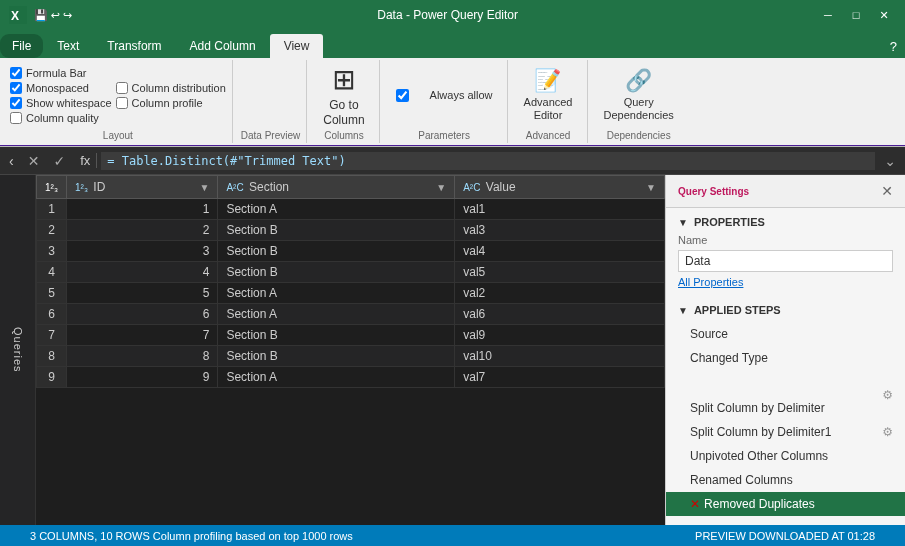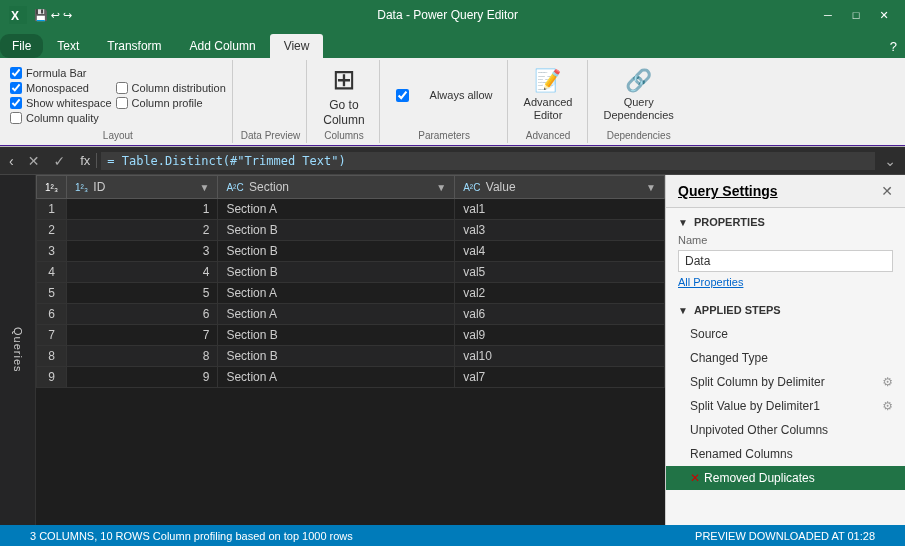--- a/index.html
+++ b/index.html
@@ -259,24 +259,23 @@
     }
     #qs-header {
       display: flex;
       align-items: center;
       justify-content: space-between;
       padding: 8px 12px;
       border-bottom: 1px solid #ccc;
       background: #f0f0f0;
     }
     #qs-header-title {
-      font-size: 14px;
+      font-size: 10px;
       font-weight: 600;
-      color: #000000;
-      text-decoration: underline;
+      color: #be185d;
     }
     #qs-close { cursor: pointer; color: #666; font-size: 14px; }
 
     .qs-section-header {
       display: flex;
       align-items: center;
       gap: 6px;
       padding: 8px 12px 4px;
       font-size: 11px;
       font-weight: 600;
@@ -573,28 +572,28 @@
           <span style="display:flex;align-items:center;gap:4px;">
             <span>Source</span>
           </span>
         </div>
         <div class="qs-step">
           <span style="display:flex;align-items:center;gap:4px;">
             <span>Changed Type</span>
           </span>
         </div>
         <div class="qs-step">
-          <span style="display:flex;align-items:center;gap:4px;">
+          <span style="display:flex;align-items:center;gap:4px;margin-top:26px;">
             <span>Split Column by Delimiter</span>
           </span>
           <span class="qs-step-gear">⚙</span>
         </div>
         <div class="qs-step">
           <span style="display:flex;align-items:center;gap:4px;">
-            <span>Split Value by Delimiter1</span>
+            <span>Split Column by Delimiter1</span>
           </span>
           <span class="qs-step-gear">⚙</span>
         </div>
         <div class="qs-step">
           <span style="display:flex;align-items:center;gap:4px;">
             <span>Unpivoted Other Columns</span>
           </span>
         </div>
         <div class="qs-step">
           <span style="display:flex;align-items:center;gap:4px;">

